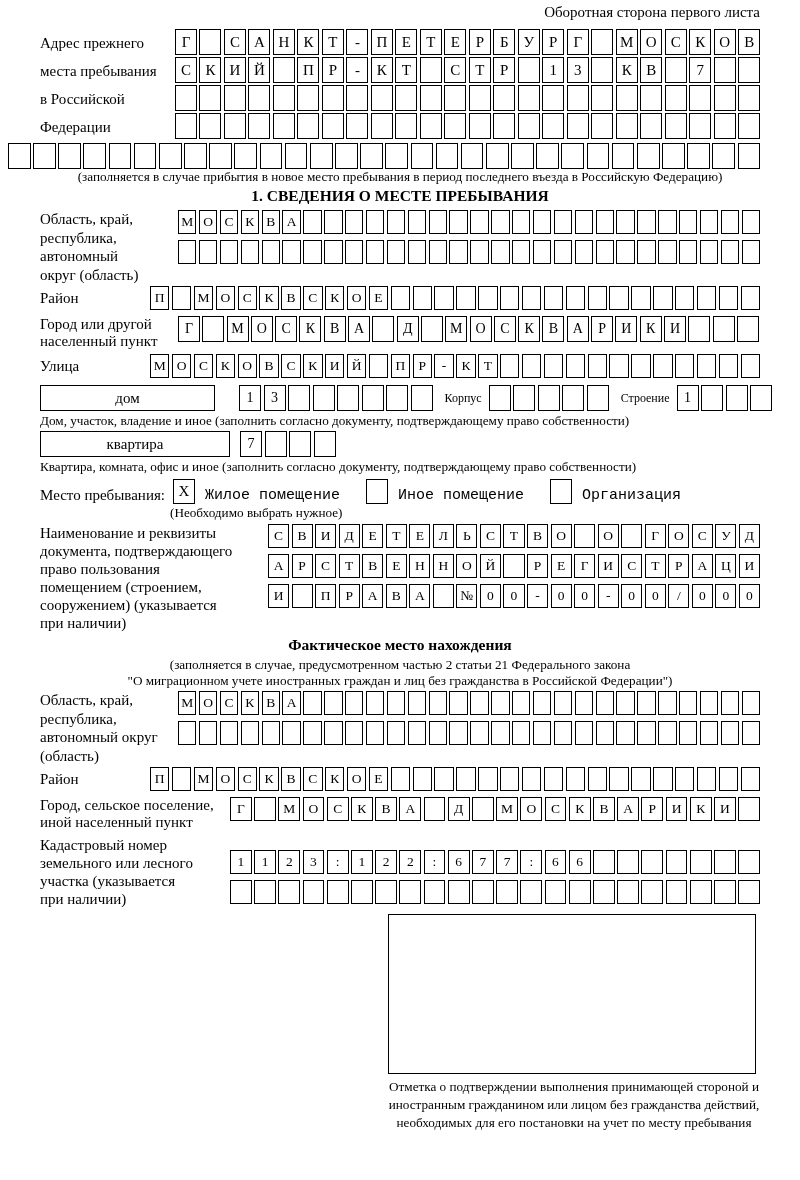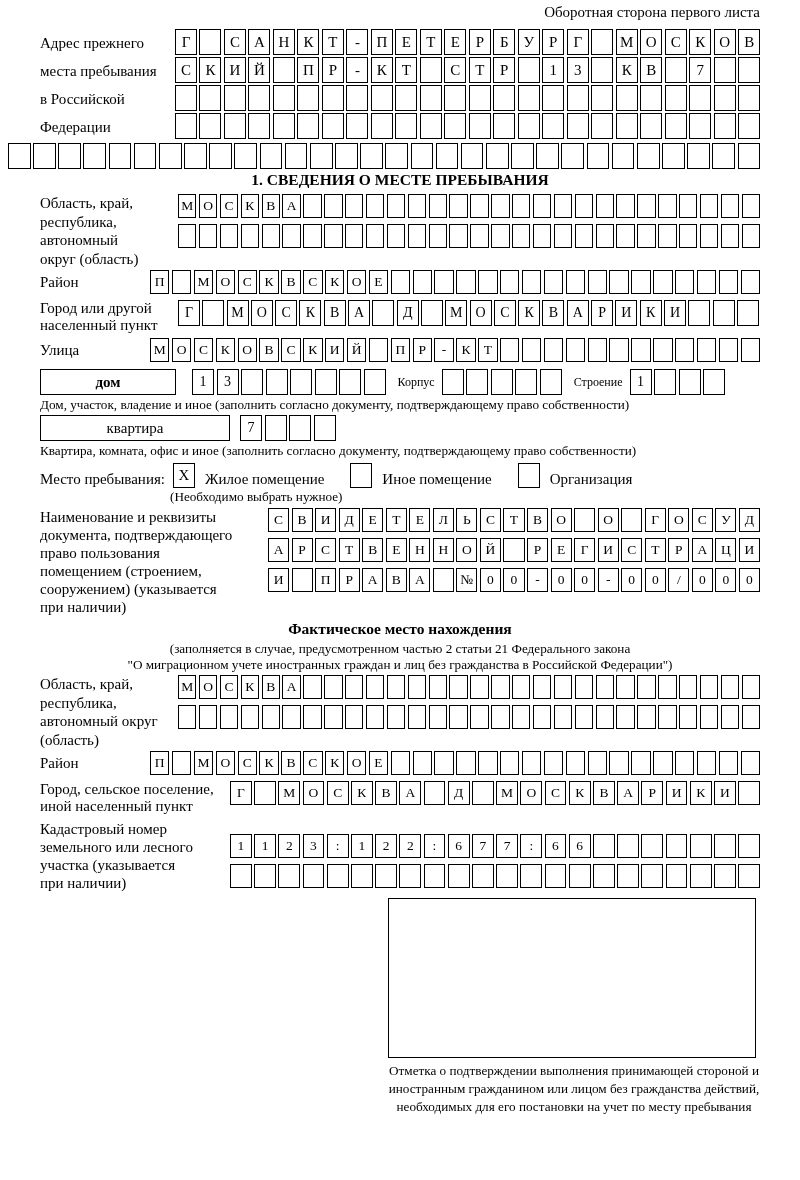--- a/index.html
+++ b/index.html
@@ -30,29 +30,29 @@
   .center{text-align:center;}
   .sec-title{font-weight:bold;font-size:15.5px;text-align:center;margin:2px 0 5px 0;}
 
   .b1{margin-top:8px;}
   .mb2{margin-bottom:2px;} .mb4{margin-bottom:4px;} .mb5{margin-bottom:5px;} .mb6{margin-bottom:6px;}
   .vcenter{}
 
   .houserow{display:flex;align-items:center;margin-bottom:2px;}
   .typebox{box-sizing:border-box;border:1.5px solid #000;height:26px;display:flex;
            align-items:center;justify-content:center;font-size:15px;flex:none;}
-  .wdom{width:136px;margin-right:16px;font-weight:bold;}
+  .wdom{width:175px;margin-right:24px;}
   .wkv{width:190px;margin-right:10px;}
   .inlbl{font-size:12px;margin:0 7px 0 12px;flex:none;}
 
   .stayrow{display:flex;align-items:flex-end;margin-bottom:1px;}
   .stay-lbl{font-size:15px;margin-right:8px;}
   .chk{box-sizing:border-box;flex:none;width:22px;height:25px;border:1.5px solid #000;
        display:flex;align-items:center;justify-content:center;font-size:15px;margin-right:10px;}
-  .opt{font-size:15px;margin-right:26px;}
+  .opt{font-size:15px;margin-right:26px;font-family:Liberation Mono, monospace;}
   .stay-note{font-size:13.2px;margin:0 0 3px 130px;}
 
   .prenote{font-size:13.2px;text-align:center;white-space:pre-line;line-height:16px;margin-bottom:2px;}
 
   .cad-cells{padding-top:14px;}
 
   .stamp-col{width:372px;margin-left:auto;margin-top:6px;}
   .stamp-box{box-sizing:border-box;border:1.6px solid #000;width:368px;height:160px;background:#fff;}
   .stamp-note{font-size:13.2px;text-align:center;line-height:18px;margin-top:4px;}
 </style>
@@ -200,20 +200,21 @@
       <span class="cb"></span>
       <span class="cb"></span>
       <span class="cb"></span>
       <span class="cb"></span>
       <span class="cb"></span>
       <span class="cb"></span>
       <span class="cb"></span>
       <span class="cb"></span>
       <span class="cb"></span>
     </div>
+  <div class="caption center mb2">(заполняется в случае прибытия в новое место пребывания в период последнего въезда в Российскую Федерацию)</div>
 
   <div class="sec-title">1. СВЕДЕНИЯ О МЕСТЕ ПРЕБЫВАНИЯ</div>
 
   <div class="frow mb2">
     <div class="lbl w138">Область, край,
 республика,
 автономный
 округ (область)</div>
     <div class="colcells g6">
       <div class="cellrow">

